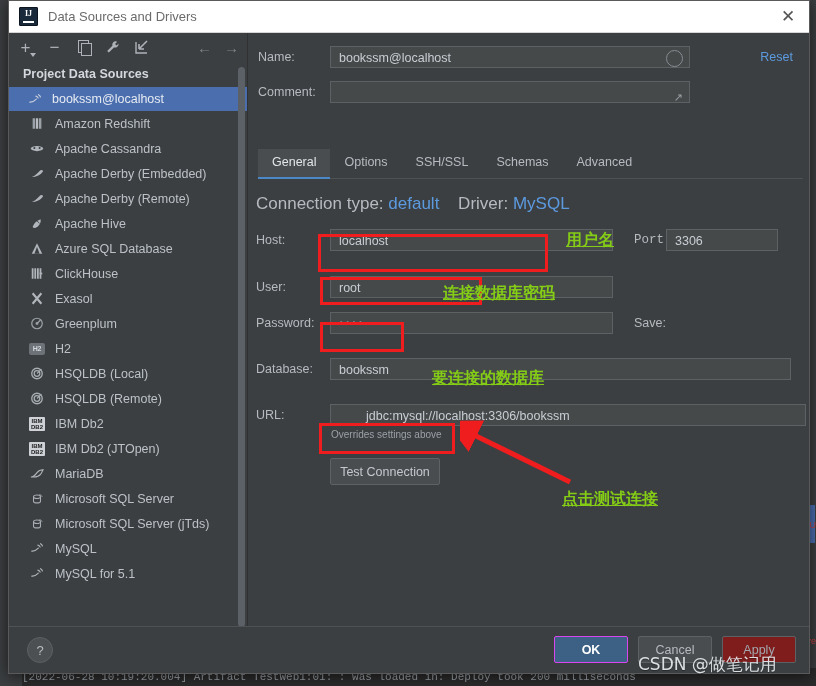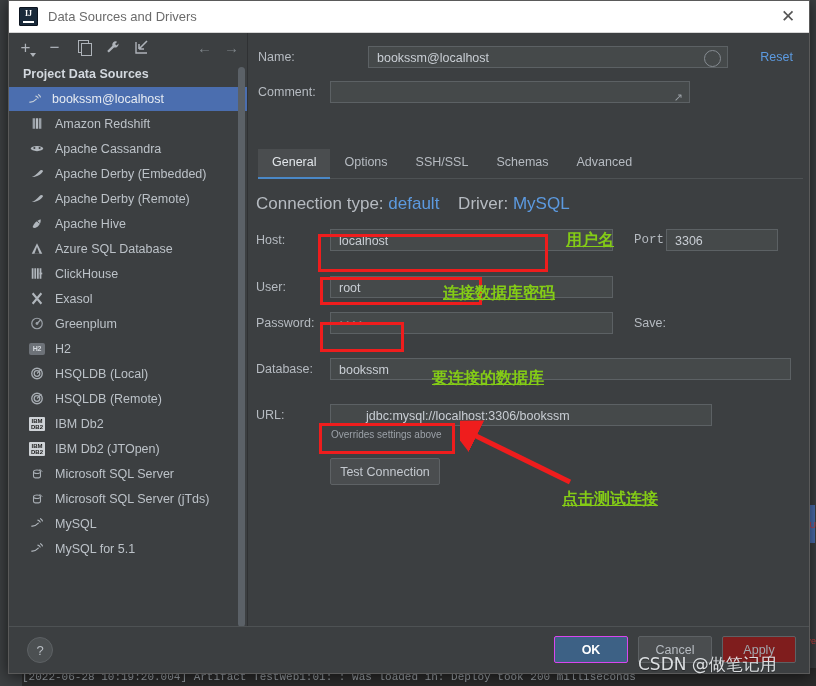--- a/index.html
+++ b/index.html
@@ -63,21 +63,21 @@
   .lp-sb{position:absolute;right:2px;top:34px;width:7px;height:560px;background:#5b6167;border-radius:4px;}
 
   
   .right-pane{flex:1;min-width:0;position:relative;background:#3c3f41;padding:0;}
   .row{display:flex;align-items:center;}
   .lbl{color:#b6bbc1;font-size:12.5px;}
   .field{
     background:#45494a;border:1px solid #5c6164;color:#c9ced4;font-size:12.5px;
     height:22px;line-height:22px;padding:0 8px;box-sizing:border-box;position:relative;
   }
-  .name-row{position:absolute;left:10px;top:13px;gap:38px;}
+  .name-row{position:absolute;left:10px;top:13px;}
   .reset-link{position:absolute;right:16px;top:17px;color:#5c9ae0;font-size:12.5px;text-decoration:none;}
   .circle-btn{position:absolute;right:6px;top:3px;width:15px;height:15px;border:1px solid #868c92;border-radius:50%;}
   .expand-ic{position:absolute;right:6px;top:4px;color:#9aa0a6;font-size:11px;}
 
   .tabs{position:absolute;left:10px;top:116px;width:545px;height:29px;border-bottom:1px solid #4e5254;display:flex;}
   .tab{padding:0 14px;height:29px;line-height:27px;color:#b6bbc1;font-size:12.5px;position:relative;}
   .tab.active{background:#4a4d4f;color:#e2e6ea;}
   .tab.active:after{content:"";position:absolute;left:0;right:0;bottom:-1px;height:2px;background:#4a88c7;}
 
   .conn-line{position:absolute;left:258px;top:161px;color:#b6bbc1;font-size:17px;}
@@ -296,20 +296,28 @@
             <div class="drv-item">
               <span class="dicon badge2">
                 <b>IBM</b>
                 <b>DB2</b>
               </span>
               <span>IBM Db2 (JTOpen)</span>
             </div>
             <div class="drv-item">
               <span class="dicon">
                 <svg width="14" height="13" viewBox="0 0 16 14">
+                  <path d="M1 11c3 0 5-2 7-5 1.5-2.2 4-3.4 7-3.4-1 1.6-1.6 3.6-3 5.4-1.6 2-4.4 3-7 3z" fill="none" stroke="#b0b6bc" stroke-width="1.2"></path>
+                </svg>
+              </span>
+              <span>MariaDB</span>
+            </div>
+            <div class="drv-item">
+              <span class="dicon">
+                <svg width="14" height="13" viewBox="0 0 16 14">
                   <ellipse cx="8" cy="5" rx="4" ry="2" fill="none" stroke="#a8aeb4" stroke-width="1.2"></ellipse>
                   <path d="M4 5v5c0 1.1 1.8 2 4 2s4-.9 4-2V5" fill="none" stroke="#a8aeb4" stroke-width="1.2"></path>
                   <path d="M11 2 L14 5" stroke="#a8aeb4" stroke-width="1.1"></path>
                 </svg>
               </span>
               <span>Microsoft SQL Server</span>
             </div>
             <div class="drv-item">
               <span class="dicon">
                 <svg width="14" height="13" viewBox="0 0 16 14">
@@ -392,21 +400,21 @@
       </div>
       <div class="lbl" style="position:absolute;left:386px;top:283px;">Save:</div>
 
       <div class="row" style="position:absolute;left:8px;top:325px;">
         <div class="lbl" style="width:74px;">Database:</div>
         <div class="field" style="width:461px;">bookssm</div>
       </div>
 
       <div class="row" style="position:absolute;left:8px;top:371px;">
         <div class="lbl" style="width:74px;">URL:</div>
-        <div class="field" style="width:382px;padding-left:35px;">jdbc:mysql://localhost:3306/bookssm</div>
+        <div class="field" style="width:476px;padding-left:35px;">jdbc:mysql://localhost:3306/bookssm</div>
       </div>
       <div class="ov-note" style="left:83px;">Overrides settings above</div>
 
       <div class="test-btn" style="left:82px;">Test Connection</div>
 
     </div>
   </div>
 
   <div class="footer">
     <div class="help-btn">?</div>

